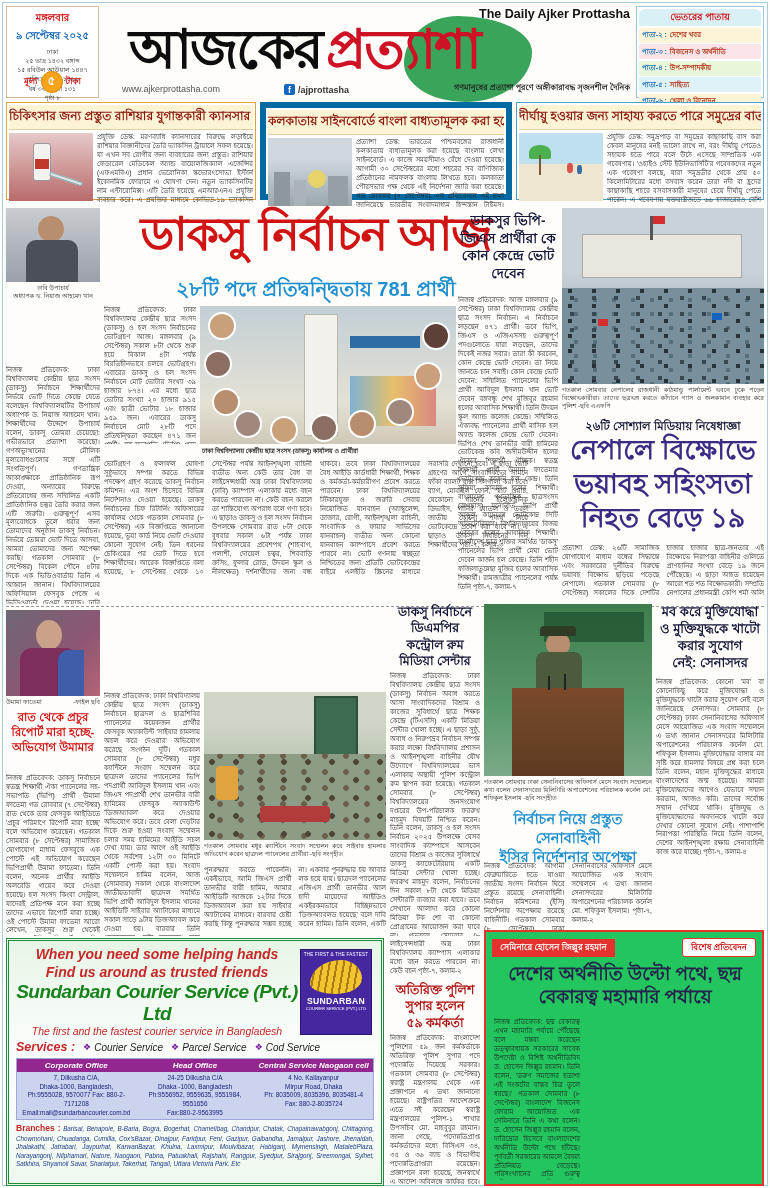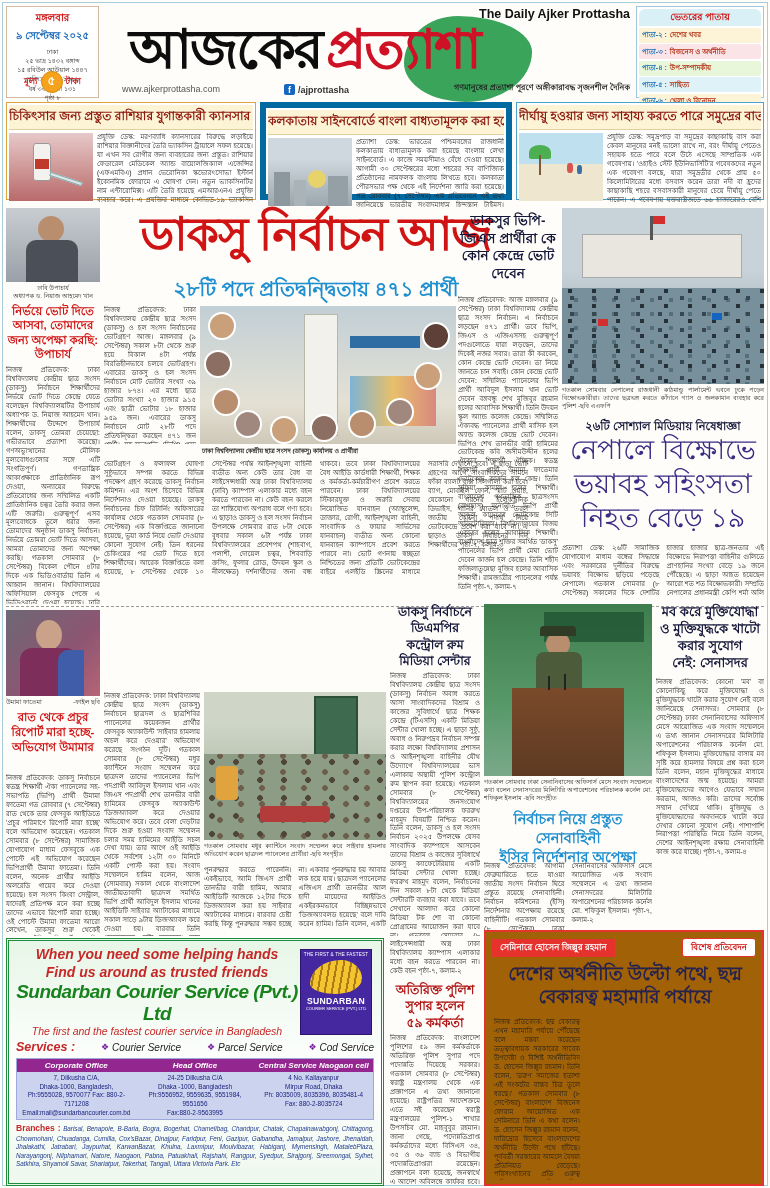--- a/index.html
+++ b/index.html
@@ -42,35 +42,35 @@
   
   .tbox { top:102px; height:98px; background:#fff; padding:2px; }
   .tbox .hl { background:#fdf4d6; color:#8e1b10; font-weight:900; font-size:12.2px; text-align:center;
               padding:2px 0; border-bottom:1px solid #e0cfa0; white-space:nowrap; overflow:hidden; }
   .tbox .row { display:flex; gap:4px; padding-top:3px; height:72px; }
   .tbox .img { width:84px; height:68px; flex:none; position:relative; overflow:hidden; }
   
   .red-hl { color:#d01414; font-weight:900; }
   .blue-hl { color:#1e8fd0; font-weight:900; }
   .dark-hl { color:#15173a; font-weight:900; }
-  .purple-hl { color:#3c2a85; font-weight:400; }
+  .purple-hl { color:#3c2a85; font-weight:700; }
   .cols2 { column-count:2; column-gap:7px; }
   .cols4 { column-count:4; column-gap:8px; }
   .dashline { border-top:1px dashed #999; }
   
-  .ecobox { border:2px solid #e5322d; background:#a16207; }
+  .ecobox { border:2px solid #e5322d; background:#22c55e; }
   .pill-red { background:#e5322d; color:#fff; font-weight:bold; font-size:8.6px; padding:2px 8px; }
   .pill-outline { background:#fff; border:1.5px solid #e5322d; color:#d01414; font-weight:bold; font-size:8.6px;
                   padding:1.5px 8px; border-radius:3px; }
   
   .ad { border:3px double #1f8c3b; background:linear-gradient(180deg,#e7f6e7,#ffffff 55%,#eef8ee); padding:5px 7px; }
   .ad .tg { color:#c62828; font-style:italic; font-weight:bold; font-size:14px; text-align:center; line-height:1.25; }
   .ad .nm { color:#18821c; font-weight:900; font-size:19px; font-style:italic; letter-spacing:-0.5px; }
   .ad .sub { color:#c62828; font-style:italic; font-weight:normal; font-size:10.5px; }
-  .ad .svc { display:flex; align-items:center; gap:8px; margin-top:3px;justify-content:space-between; }
+  .ad .svc { display:flex; align-items:center; gap:8px; margin-top:3px; }
   .ad .svcl { color:#c62828; font-weight:900; font-style:italic; font-size:12.5px; }
   .ad .svci { font-style:italic; font-size:10px; color:#222; display:flex; align-items:center; gap:3px; }
   .dmnd { color:#7b1fa2; font-size:9px; }
   .adtable { margin-top:4px; border:1px solid #9fa8da; }
   .adth { display:flex; background:#93278f; color:#fff; font-weight:bold; font-style:italic; font-size:8px; }
   .adth div { flex:1; text-align:center; padding:2px 0; }
   .adtd { display:flex; background:#ccd3ef; color:#1a237e; font-size:6.4px; line-height:1.35; }
   .adtd div { flex:1; text-align:center; padding:2px 3px; white-space:pre-line; }
   .branches { font-size:6.3px; line-height:1.35; color:#203a8f; font-style:italic; text-align:justify; margin-top:3px; }
   .branches b { color:#c62828; font-style:normal; font-size:8.5px; }
@@ -195,25 +195,24 @@
   </div>
 
   <div class="ph" style="left:6px; top:208px; width:94px; height:74px; background:linear-gradient(180deg,#c9cdd2,#9aa0a8);">
     <div class="abs dot" style="left:32px; top:8px; width:26px; height:26px; background:#b98e6e;"></div>
     <div class="abs" style="left:20px; top:32px; width:52px; height:42px; background:#4a4f58; border-radius:10px 10px 0 0;"></div>
   </div>
   <div class="abs cap ctr" style="left:6px; top:284px; width:94px;">
     <div>ঢাবি উপাচার্য</div>
     <div>অধ্যাপক ড. নিয়াজ আহমেদ খান</div>
   </div>
-  <div class="abs red-hl ctr" style="left:6px; top:304px; width:94px; font-size:11.5px; line-height:1.25;">নির্ভয়ে ভোট দিতে আসবা, তোমাদের জন্য অপেক্ষা করছি: উপাচার্য</div>
   <div class="abs body-text" style="left:6px; top:366px; width:94px; height:238px;">নিজস্ব প্রতিবেদক: ঢাকা বিশ্ববিদ্যালয় কেন্দ্রীয় ছাত্র সংসদ (ডাকসু) নির্বাচনে শিক্ষার্থীদের নির্ভয়ে ভোট দিতে কেন্দ্রে যেতে বলেছেন বিশ্ববিদ্যালয়টির উপাচার্য অধ্যাপক ড. নিয়াজ আহমেদ খান। শিক্ষার্থীদের উদ্দেশে উপাচার্য বলেন, ডাকসু তোমরা চেয়েছো: গভীরভাবে প্রত্যাশা করেছো। গণঅভ্যুত্থানের মৌলিক মূল্যবোধগুলোর সঙ্গে এটি সংগতিপূর্ণ। গণতান্ত্রিক আকাঙ্ক্ষাকে প্রাতিষ্ঠানিক রূপ দেওয়া, অন্যায়ের বিরুদ্ধে প্রতিরোধের জন্য সম্মিলিত একটি প্রাতিষ্ঠানিক চত্বর তৈরি করার জন্য এটি জরুরি। গুরুত্বপূর্ণ এসব মূল্যবোধকে তুলে ধরার জন্য তোমাদের অনুষ্ঠান ডাকসু নির্বাচন। নির্ভয়ে তোমরা ভোট দিতে আসবা, আমরা তোমাদের জন্য অপেক্ষা করছি। গতকাল সোমবার (৮ সেপ্টেম্বর) বিকেল পৌনে ৪টার দিকে এক ভিডিওবার্তায় তিনি এ আহ্বান জানান। বিশ্ববিদ্যালয়ের অফিসিয়াল ফেসবুক পেজে এ ভিডিওবার্তা দেওয়া হয়েছে। ঢাবি উপাচার্য পৃষ্ঠা-৭, কলাম-৫</div>
 
   <div class="abs red-hl ctr" style="left:104px; top:210px; width:424px; font-size:46px; line-height:1.05; letter-spacing:-1px;">ডাকসু নির্বাচন আজ</div>
-  <div class="abs blue-hl ctr" style="left:104px; top:274px; width:424px; font-size:20px;">২৮টি পদে প্রতিদ্বন্দ্বিতায় ৪৭১ প্রার্থী</div>
+  <div class="abs blue-hl ctr" style="left:104px; top:274px; width:424px; font-size:20px;">২৮টি পদে প্রতিদ্বন্দ্বিতায় 781 প্রার্থী</div>
 
   <div class="abs body-text" style="left:104px; top:306px; width:92px; height:138px;">নিজস্ব প্রতিবেদক: ঢাকা বিশ্ববিদ্যালয় কেন্দ্রীয় ছাত্র সংসদ (ডাকসু) ও হল সংসদ নির্বাচনের ভোটগ্রহণ আজ। মঙ্গলবার (৯ সেপ্টেম্বর) সকাল ৮টা থেকে শুরু হয়ে বিকাল ৪টা পর্যন্ত বিরতিহীনভাবে চলবে ভোটগ্রহণ। এবারের ডাকসু ও হল সংসদ নির্বাচনে মোট ভোটার সংখ্যা ৩৯ হাজার ৮৭৪। এর মধ্যে ছাত্র ভোটার সংখ্যা ২০ হাজার ৯১৫ এবং ছাত্রী ভোটার ১৮ হাজার ৯৫৯ জন। এবারের ডাকসু নির্বাচনে মোট ২৮টি পদে প্রতিদ্বন্দ্বিতা করছেন ৪৭১ জন প্রার্থী। সহ-সভাপতি (ভিপি) পদে লড়ছেন ৪৫ জন এবং সাধারণ সম্পাদক (জিএস) পদে আছেন ১৯ জন প্রার্থী। মোট নারী শিক্ষার্থী ১৮ হাজার ৯৫৯ জন আর ১৮টি হল সংসদে ভোটের লড়াইয়ে নেমেছেন ১ হাজার ৩৫ জন। প্রতিটি হল সংসদে ১৩টি করে মোট পদের সংখ্যা ২৩৪।</div>
 
   <div class="ph" style="left:200px; top:306px; width:256px; height:138px; background:linear-gradient(180deg,#c2cfd6,#e4e1d4 70%,#cfc8b8);">
     <div class="abs" style="left:104px; top:8px; width:34px; height:122px; background:#f2f1ec; border:1px solid #b9b6aa;"></div>
     <div class="abs" style="left:150px; top:30px; width:70px; height:12px; background:#2e6da4;"></div>
     <div class="abs" style="left:150px; top:70px; width:86px; height:50px; background:linear-gradient(90deg,#7fb3d5,#e8c06a,#d98880);"></div>
     <div class="abs dot" style="left:8px; top:6px; width:28px; height:28px; background:#caa07a; border:2px solid #fff;"></div>
     <div class="abs dot" style="left:4px; top:44px; width:28px; height:28px; background:#8d6e63; border:2px solid #fff;"></div>
     <div class="abs dot" style="left:12px; top:82px; width:28px; height:28px; background:#b98e6e; border:2px solid #fff;"></div>

